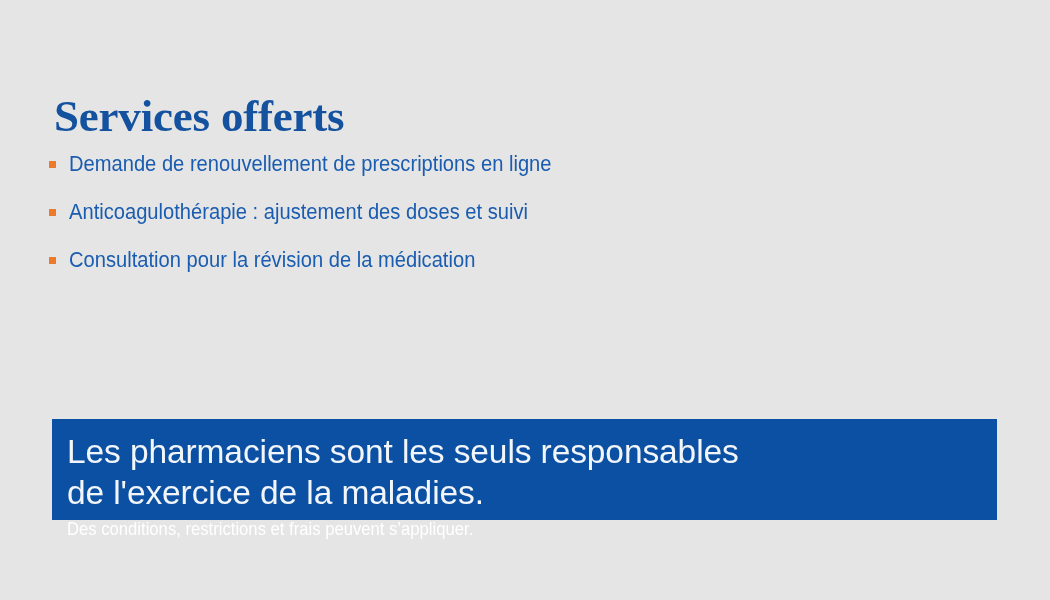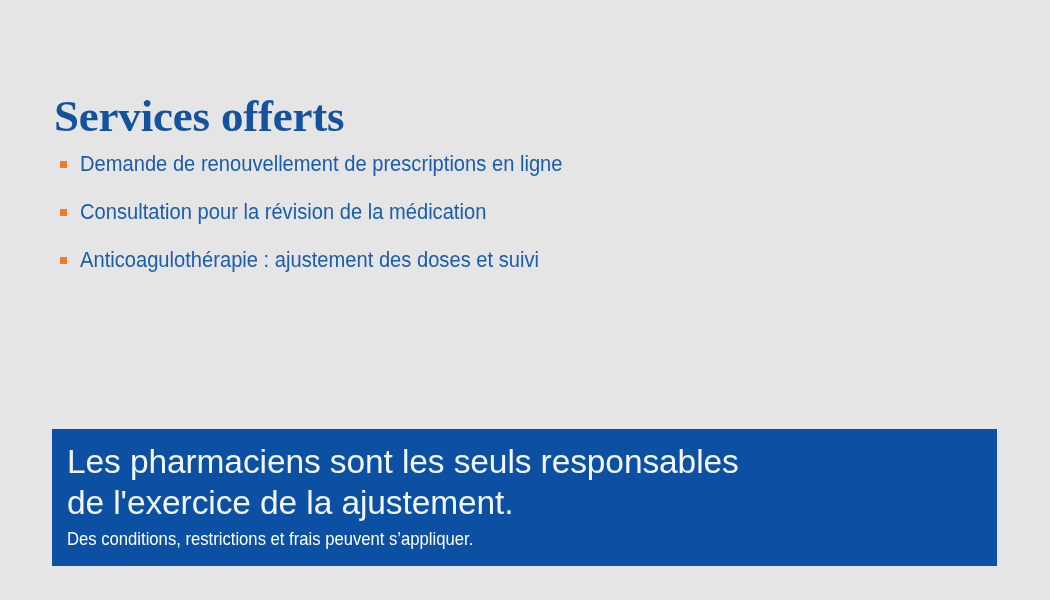--- a/index.html
+++ b/index.html
@@ -30,21 +30,21 @@
     font-size: 45px;
     line-height: 48px;
     letter-spacing: -0.2px;
     color: #14529f;
     white-space: nowrap;
   }
 
   
   .bullet-list {
     position: absolute;
-    left: 58px;
+    left: 47px;
     top: 140px;
     width: 980px;
     margin: 0;
     padding: 0;
     list-style: none;
   }
   .bullet-item {
     position: relative;
     height: 48px;
     padding-left: 22px;
@@ -66,23 +66,23 @@
     color: #1a5cb0;
     white-space: nowrap;
     transform: scaleX(0.895);
     transform-origin: left center;
   }
 
   
   .callout {
     position: absolute;
     left: 52px;
-    top: 429px;
+    top: 419px;
     width: 945px;
-    height: 137px;
+    height: 101px;
     background: #0b50a2;
     box-sizing: border-box;
     padding: 12px 15px 0 15px;
   }
   .callout-line {
     font-family: "Liberation Sans", sans-serif;
     font-weight: 300;
     font-size: 33.5px;
     line-height: 41px;
     color: #f2f5f9;
@@ -111,29 +111,29 @@
 
     <li class="bullet-item">
       <span class="bullet-marker"></span>
       <span class="bullet-text">Demande de renouvellement de prescriptions en ligne</span>
     </li>
 
 
 
     <li class="bullet-item">
       <span class="bullet-marker"></span>
-      <span class="bullet-text">Consultation pour la révision de la médication</span>
+      <span class="bullet-text">Anticoagulothérapie : ajustement des doses et suivi</span>
     </li>
 
     <li class="bullet-item">
       <span class="bullet-marker"></span>
-      <span class="bullet-text">Anticoagulothérapie : ajustement des doses et suivi</span>
+      <span class="bullet-text">Consultation pour la révision de la médication</span>
     </li>
 
   </ul>
 
   <div class="callout">
     <div class="callout-line">Les pharmaciens sont les seuls responsables</div>
-    <div class="callout-line">de l'exercice de la ajustement.</div>
+    <div class="callout-line">de l'exercice de la maladies.</div>
     <div class="callout-note">Des conditions, restrictions et frais peuvent s’appliquer.</div>
   </div>
 
 </div>
 
 </body></html>

